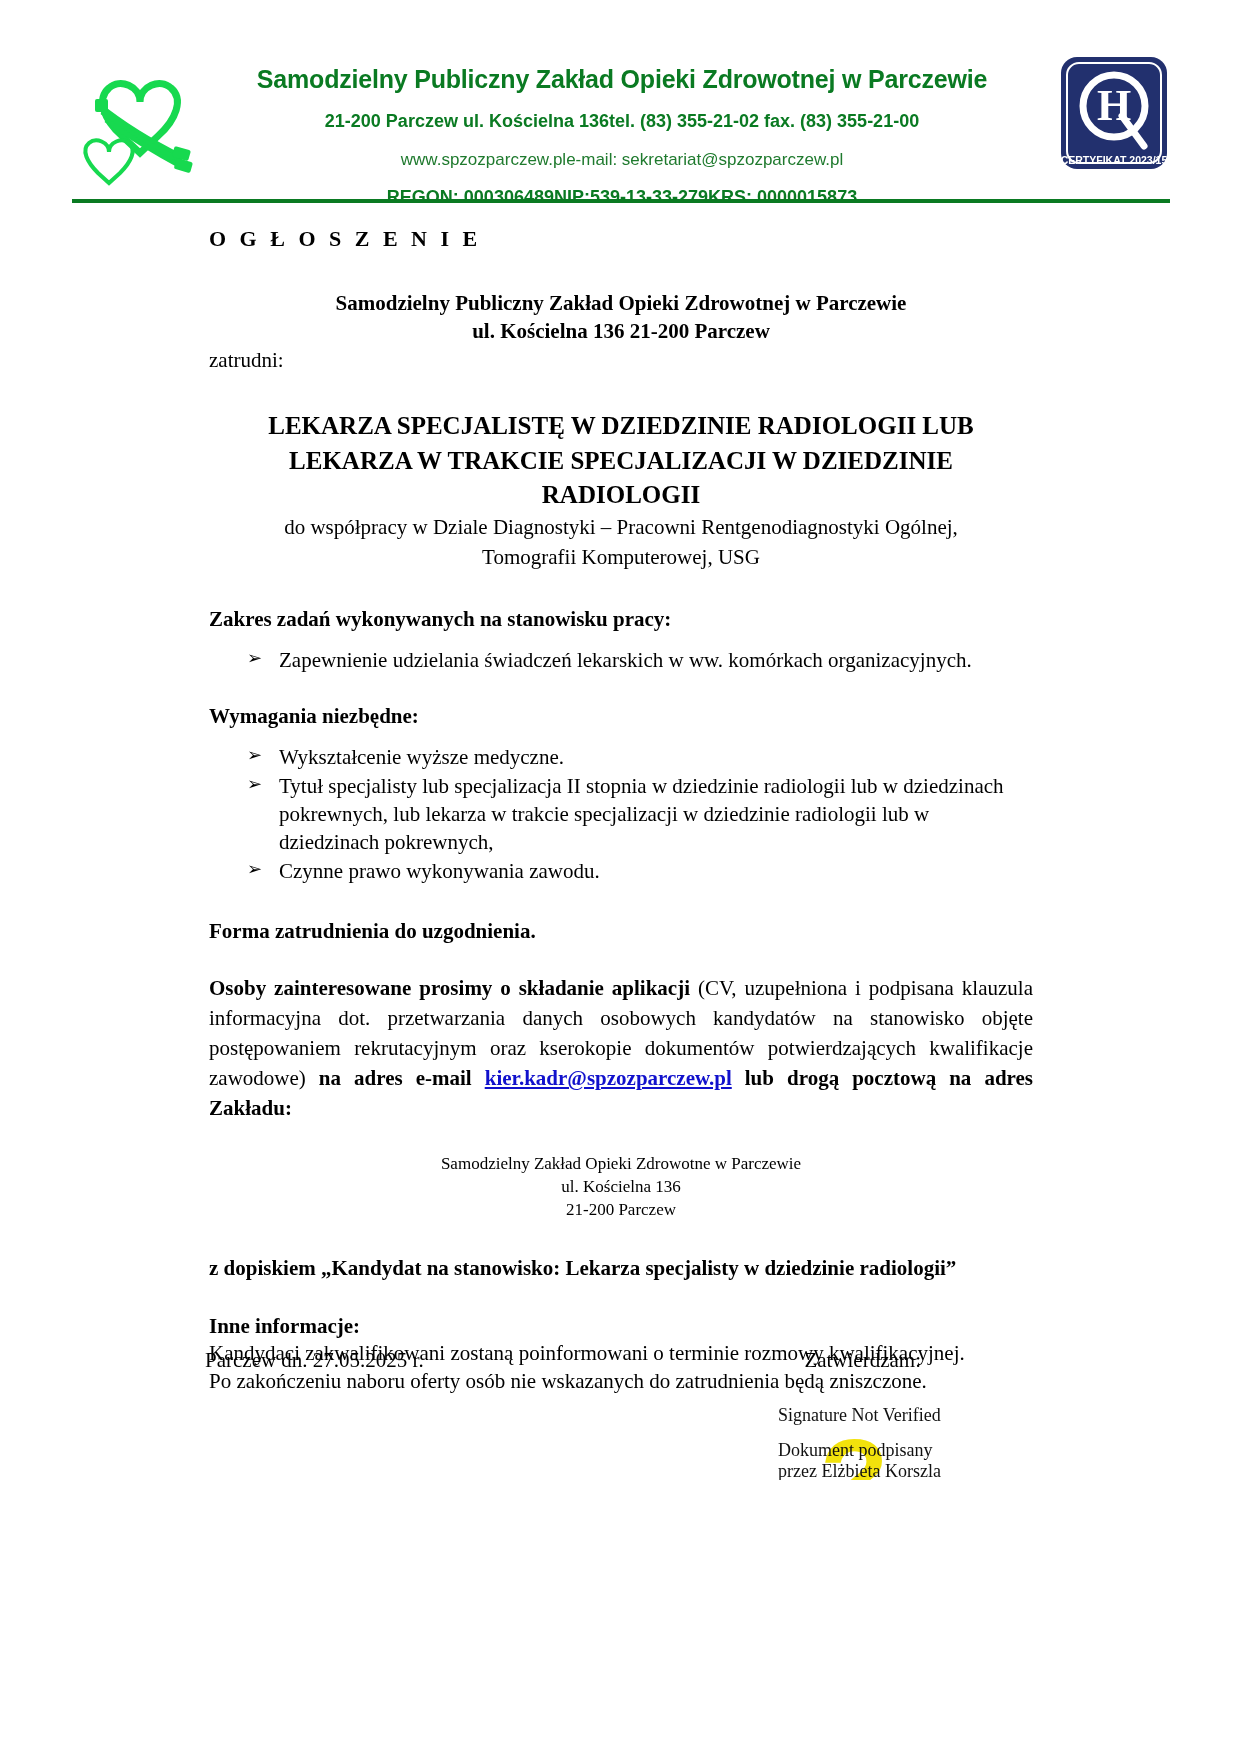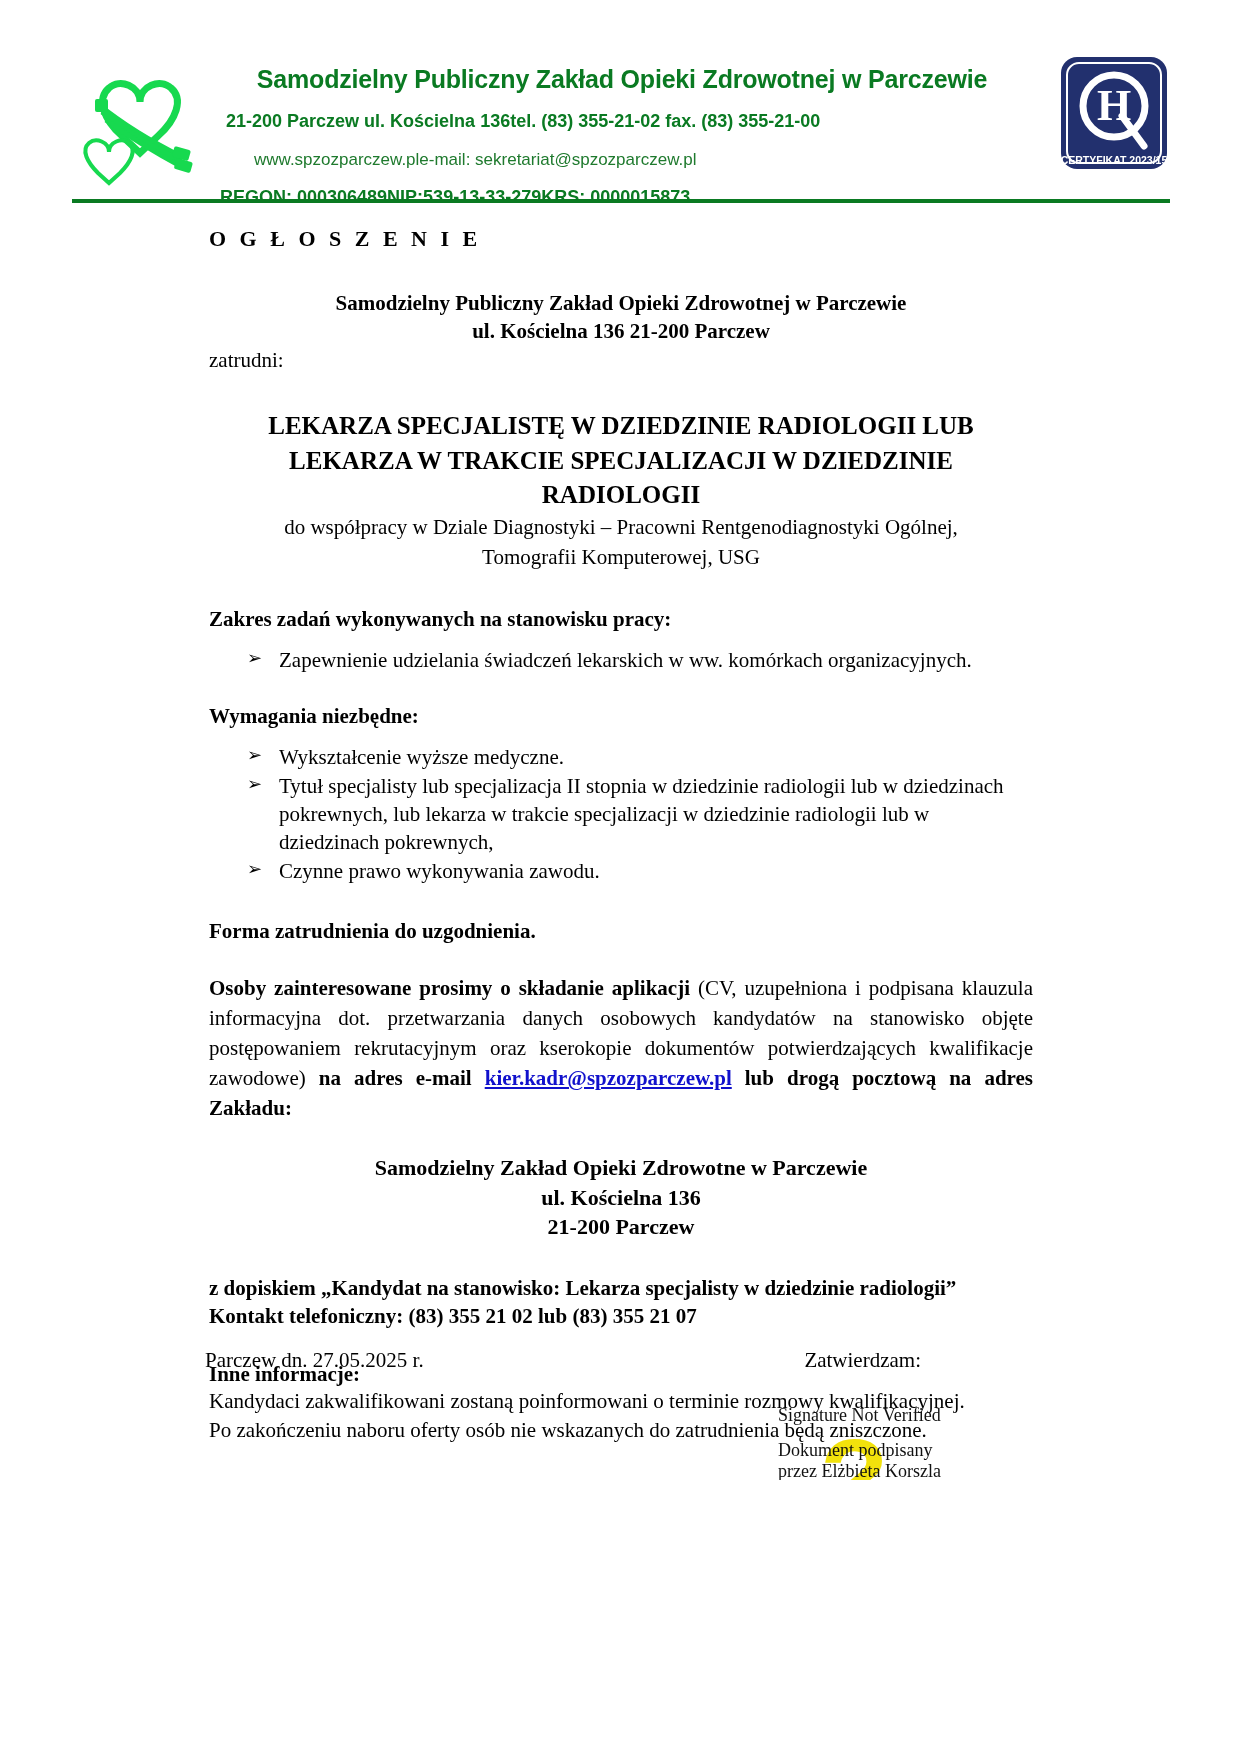--- a/index.html
+++ b/index.html
@@ -47,21 +47,21 @@
     font-weight: bold;
     font-size: 25px;
     color: #0a7a22;
     letter-spacing: -0.2px;
     line-height: 1.2;
     margin-top: 16px;
     white-space: nowrap;
   }
   .hdr-row {
     display: flex;
-    justify-content: flex-start;
+    justify-content: center;
     font-family: "Liberation Sans", "DejaVu Sans", sans-serif;
     font-weight: bold;
     font-size: 18px;
     color: #0a7a22;
     margin-top: 17px;
     padding: 0 14px;
   }
   .hdr-row.light {
     font-weight: normal;
     font-size: 17px;
@@ -169,22 +169,22 @@
     margin-top: 30px;
   }
   .para a.mail {
     color: #1111cc;
     text-decoration: underline;
     font-weight: bold;
   }
 
   .addr2 {
     text-align: center;
-    font-weight: bold;
-    font-size: 22px;
+    font-weight: normal;
+    font-size: 17px;
     line-height: 1.34;
     margin-top: 30px;
   }
   .dopisek {
     font-weight: bold;
     font-size: 21px;
     line-height: 1.34;
     margin-top: 32px;
   }
   .inne-head {
@@ -348,21 +348,20 @@
     </div>
 
     <div class="addr2">
       <div>Samodzielny Zakład Opieki Zdrowotne w Parczewie</div>
       <div>ul. Kościelna 136</div>
       <div>21-200 Parczew</div>
     </div>
 
     <div class="dopisek">
       <div>z dopiskiem „Kandydat na stanowisko: Lekarza specjalisty w dziedzinie radiologii”</div>
-      <div> Kontakt telefoniczny: (83) 355 21 02 lub (83) 355 21 07</div>
     </div>
 
     <div class="inne-head">Inne informacje:</div>
     <div class="inne-body">
       <div>Kandydaci zakwalifikowani zostaną poinformowani o terminie rozmowy kwalifikacyjnej.</div>
       <div>Po zakończeniu naboru oferty osób nie wskazanych do zatrudnienia będą zniszczone.</div>
     </div>
 
   </div>
 

